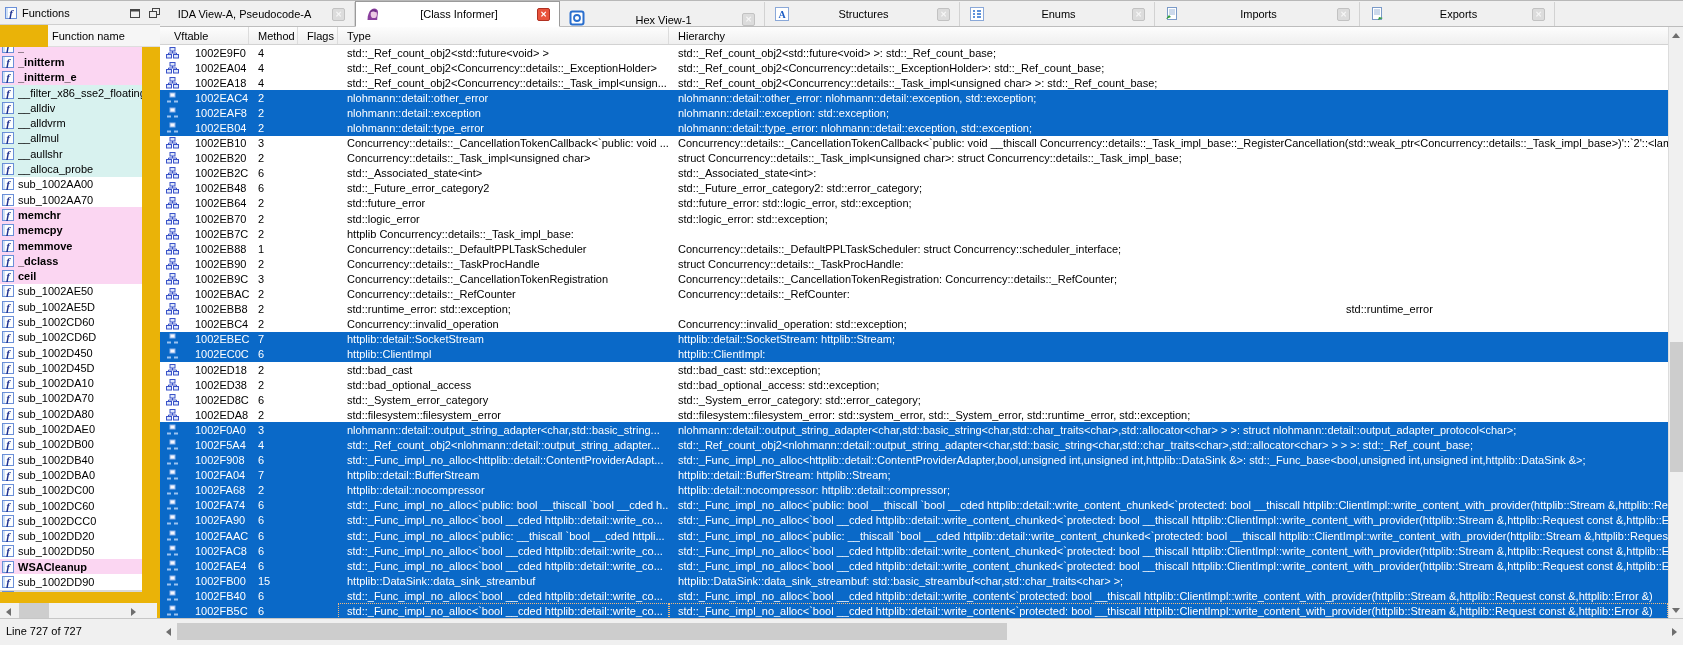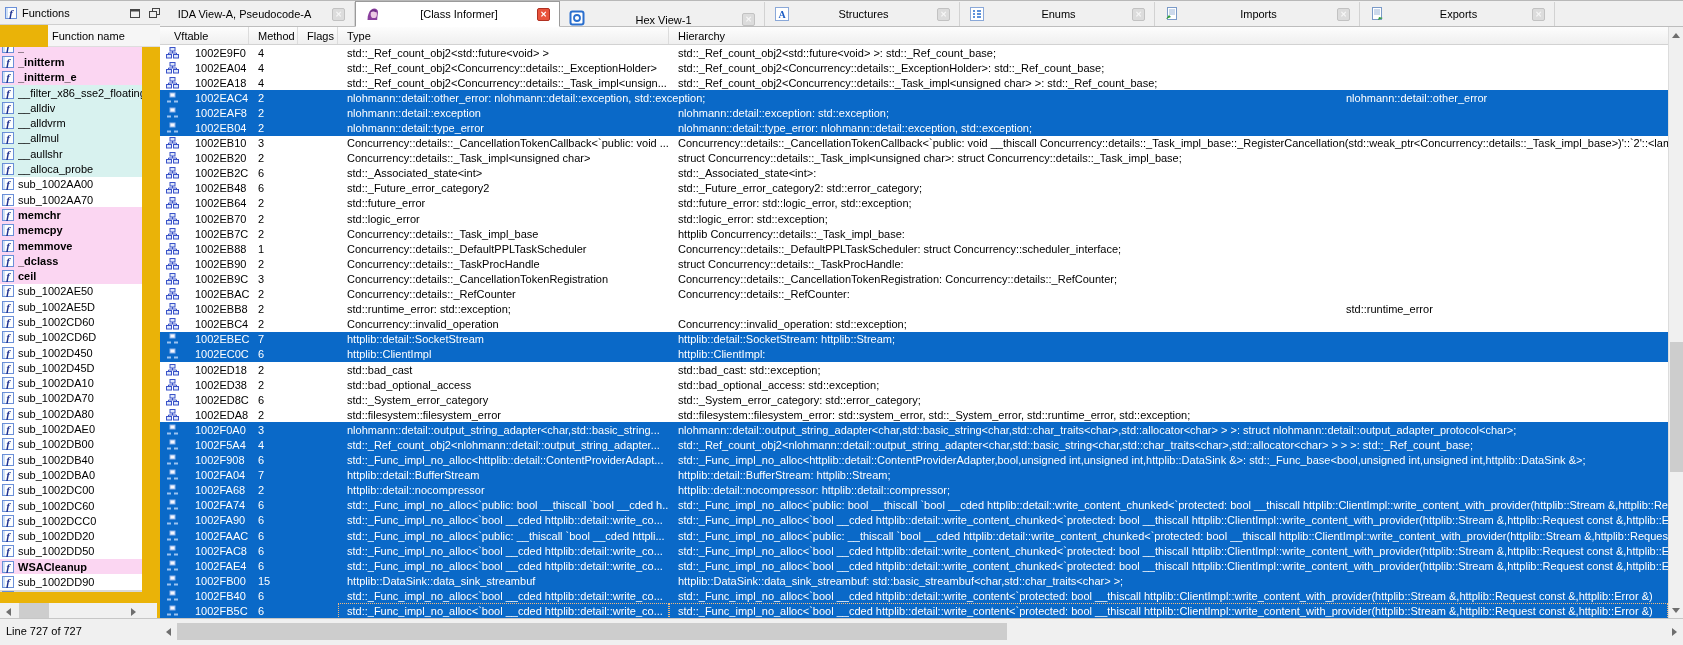--- a/index.html
+++ b/index.html
@@ -501,26 +501,26 @@
             </div>
             <div class="cell c-vft">
               <span>1002EAC4</span>
             </div>
             <div class="cell c-method">
               <span>2</span>
             </div>
             <div class="cell c-flags">
               <span></span>
             </div>
+            <div class="cell c-type">
+              <span>nlohmann::detail::other_error</span>
+            </div>
             <div class="cell c-hier">
               <span>nlohmann::detail::other_error: nlohmann::detail::exception, std::exception;</span>
             </div>
-            <div class="cell c-type">
-              <span>nlohmann::detail::other_error</span>
-            </div>
           </div>
           <div class="trow selected">
             <div class="cell c-icon">
               <svg width="13" height="12" viewBox="0 0 13 12">
                 <rect x="4" y="1" width="5" height="4" fill="#f4f7ff" stroke="#8fb3e8"></rect>
                 <path d="M1 9.5h4M8 9.5h4" stroke="#9cc3f0" stroke-width="2"></path>
               </svg>
             </div>
             <div class="cell c-vft">
               <span>1002EAF8</span>
@@ -735,23 +735,20 @@
               </svg>
             </div>
             <div class="cell c-vft">
               <span>1002EB7C</span>
             </div>
             <div class="cell c-method">
               <span>2</span>
             </div>
             <div class="cell c-flags">
               <span></span>
-            </div>
-            <div class="cell c-type">
-              <span>Concurrency::details::_Task_impl_base</span>
             </div>
             <div class="cell c-hier">
               <span>httplib Concurrency::details::_Task_impl_base:</span>
             </div>
           </div>
           <div class="trow">
             <div class="cell c-icon">
               <svg width="13" height="12" viewBox="0 0 13 12">
                 <g stroke="#3952c8" fill="#dfe8fb" stroke-width="1">
                   <rect x="4" y="0.5" width="5" height="3.5"></rect>

